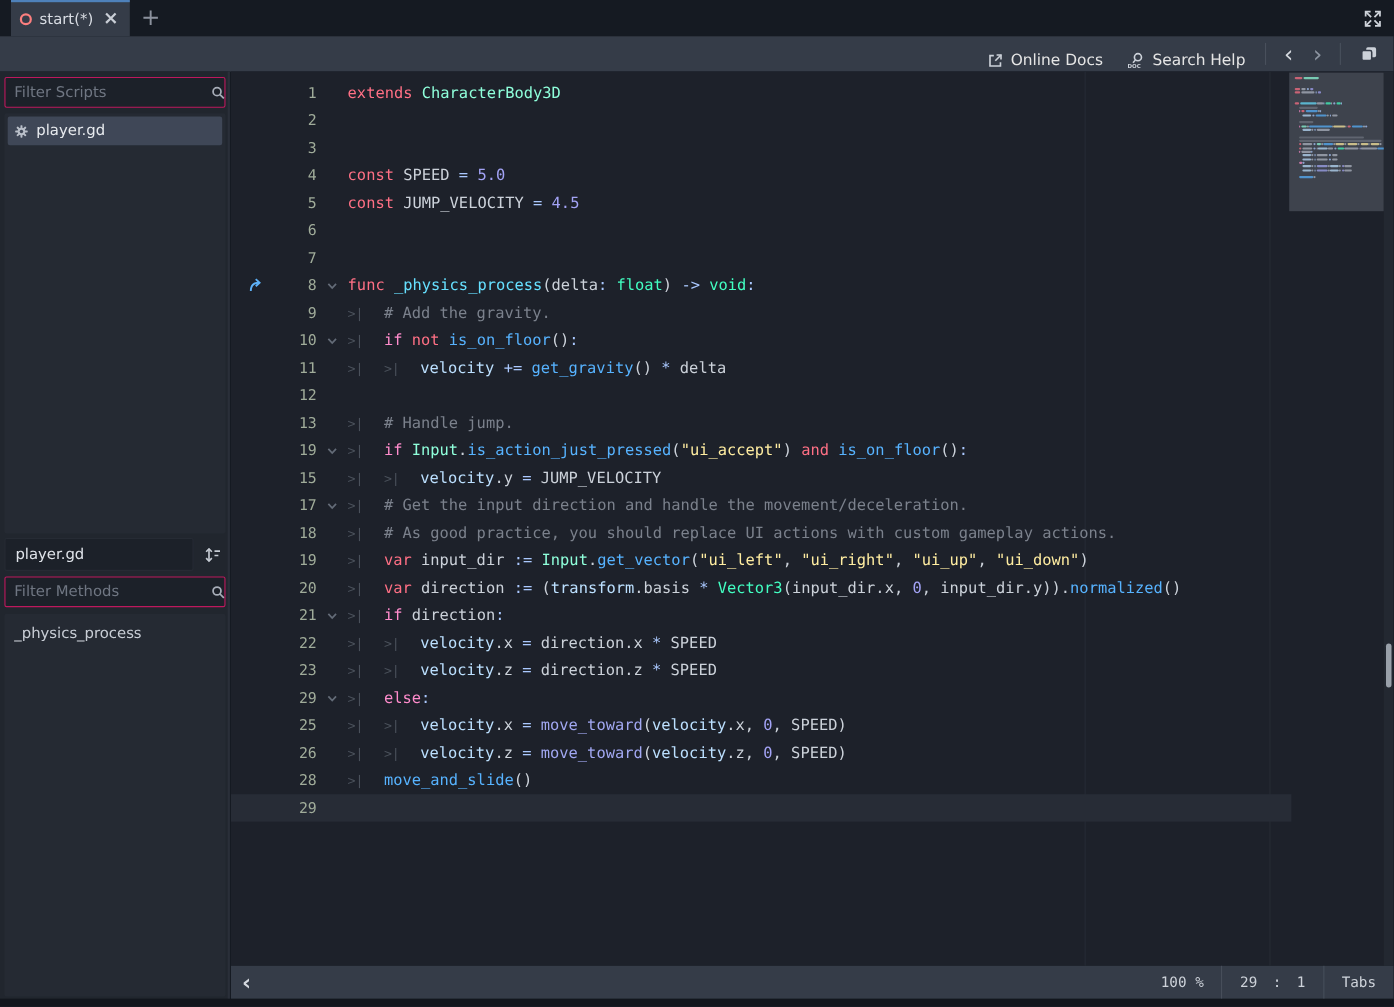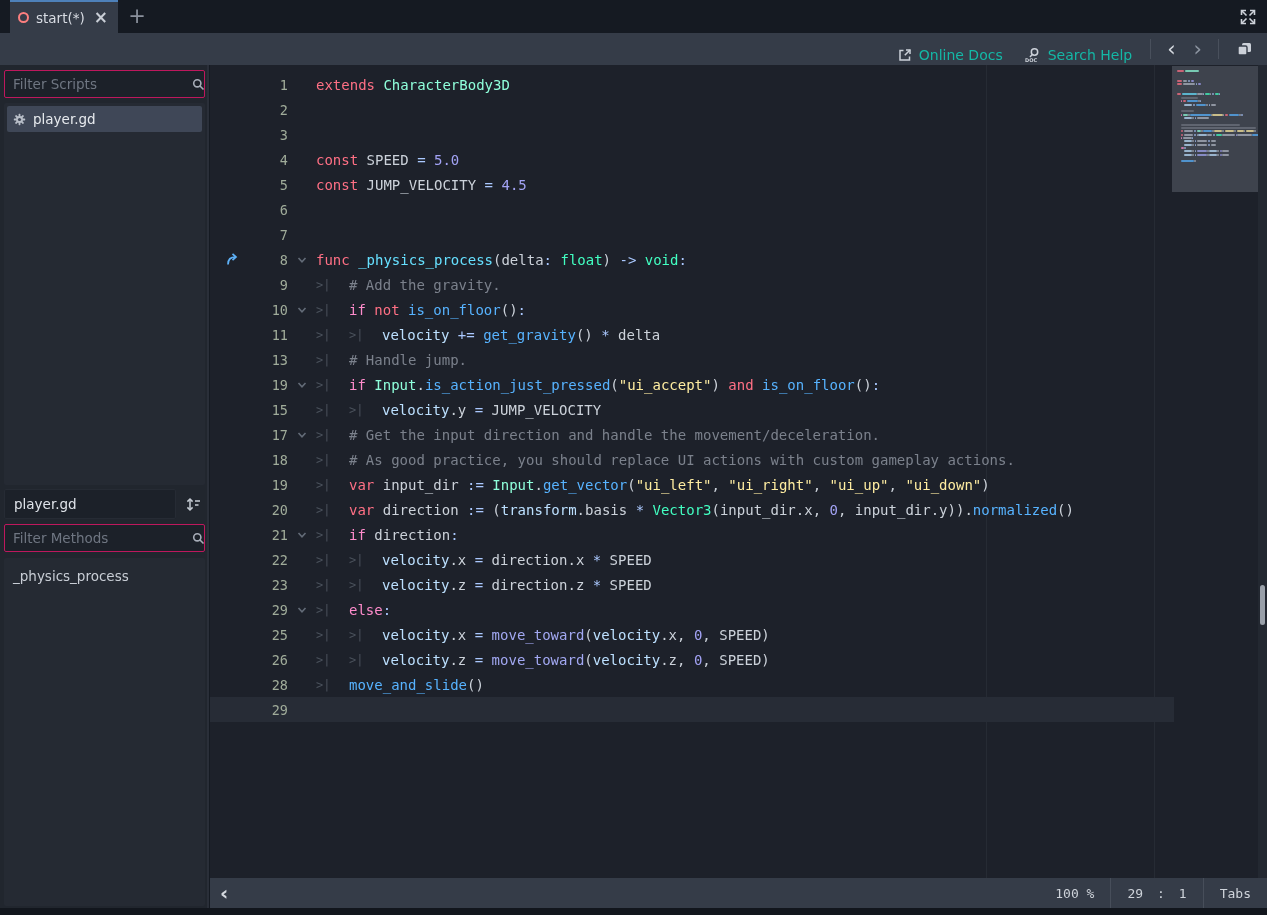--- a/index.html
+++ b/index.html
@@ -25,21 +25,21 @@
     font-size:21px; line-height:24px; text-align:center; cursor:pointer; background:none; border:none;
     font-family:inherit; }
   .fullscreen-btn { position:absolute; right:8px; top:7px; width:20px; height:20px; background:none; border:none; cursor:pointer; }
   
   .menubar { position:absolute; left:0; top:33px; width:1267px; height:32px; background:#353c48;
     display:flex; align-items:center; }
   .menu-items { display:flex; align-items:center; padding-left:4px; }
   .menu-item { background:none; border:none; color:#ced3da; font-size:14px; font-family:inherit;
     padding:0 11px; height:32px; cursor:pointer; }
   .menu-right { margin-left:auto; display:flex; align-items:center; gap:4px; padding-right:6px; }
-  .menu-link { background:none; border:none; color:#14b8a6; font-size:14px; font-family:inherit;
+  .menu-link { background:none; border:none; color:#e5e5e5; font-size:14px; font-family:inherit;
     display:flex; align-items:center; gap:7px; padding:0 9px; height:32px; cursor:pointer;margin-top:12px; }
   .vsep { width:1px; height:20px; background:#49505c; margin:0 5px; }
   .nav-btn { background:none; border:none; font-size:21px; line-height:20px; padding:0 7px; cursor:pointer;
     font-family:inherit; }
   .nav-back { color:#d5d9df; }
   .nav-fwd { color:#8d95a1; }
   .panel-btn { background:none; border:none; padding:0 8px; cursor:pointer; }
   
   .sidebar { position:absolute; left:0; top:65px; width:209px; height:843px; background:#21262e;
     border-right:2px solid #2a2f39; }
@@ -282,20 +282,26 @@
         <span class="code-text"><span class="tabmark">&gt;|</span><span class="tk-ctrl">if </span><span class="tk-kw">not </span><span class="tk-call">is_on_floor</span><span class="tk-txt">()</span><span class="tk-sym">:</span></span>
       </div>
       <div class="code-line">
         <span class="g-ico"></span>
         <span class="g-num">11</span>
         <span class="g-fold"></span>
         <span class="code-text"><span class="tabmark">&gt;|</span><span class="tabmark">&gt;|</span><span class="tk-member">velocity </span><span class="tk-sym">+= </span><span class="tk-call">get_gravity</span><span class="tk-txt">() </span><span class="tk-sym">* </span><span class="tk-txt">delta</span></span>
       </div>
       <div class="code-line">
         <span class="g-ico"></span>
+        <span class="g-num">12</span>
+        <span class="g-fold"></span>
+        <span class="code-text"></span>
+      </div>
+      <div class="code-line">
+        <span class="g-ico"></span>
         <span class="g-num">13</span>
         <span class="g-fold"></span>
         <span class="code-text"><span class="tabmark">&gt;|</span><span class="tk-com"># Handle jump.</span></span>
       </div>
       <div class="code-line">
         <span class="g-ico"></span>
         <span class="g-num">19</span>
         <span class="g-fold">
           <svg width="10" height="10" viewBox="0 0 10 10" fill="none" stroke="#636b77" stroke-width="1.6">
             <path d="M1.5 3 L5 6.8 L8.5 3"></path>

